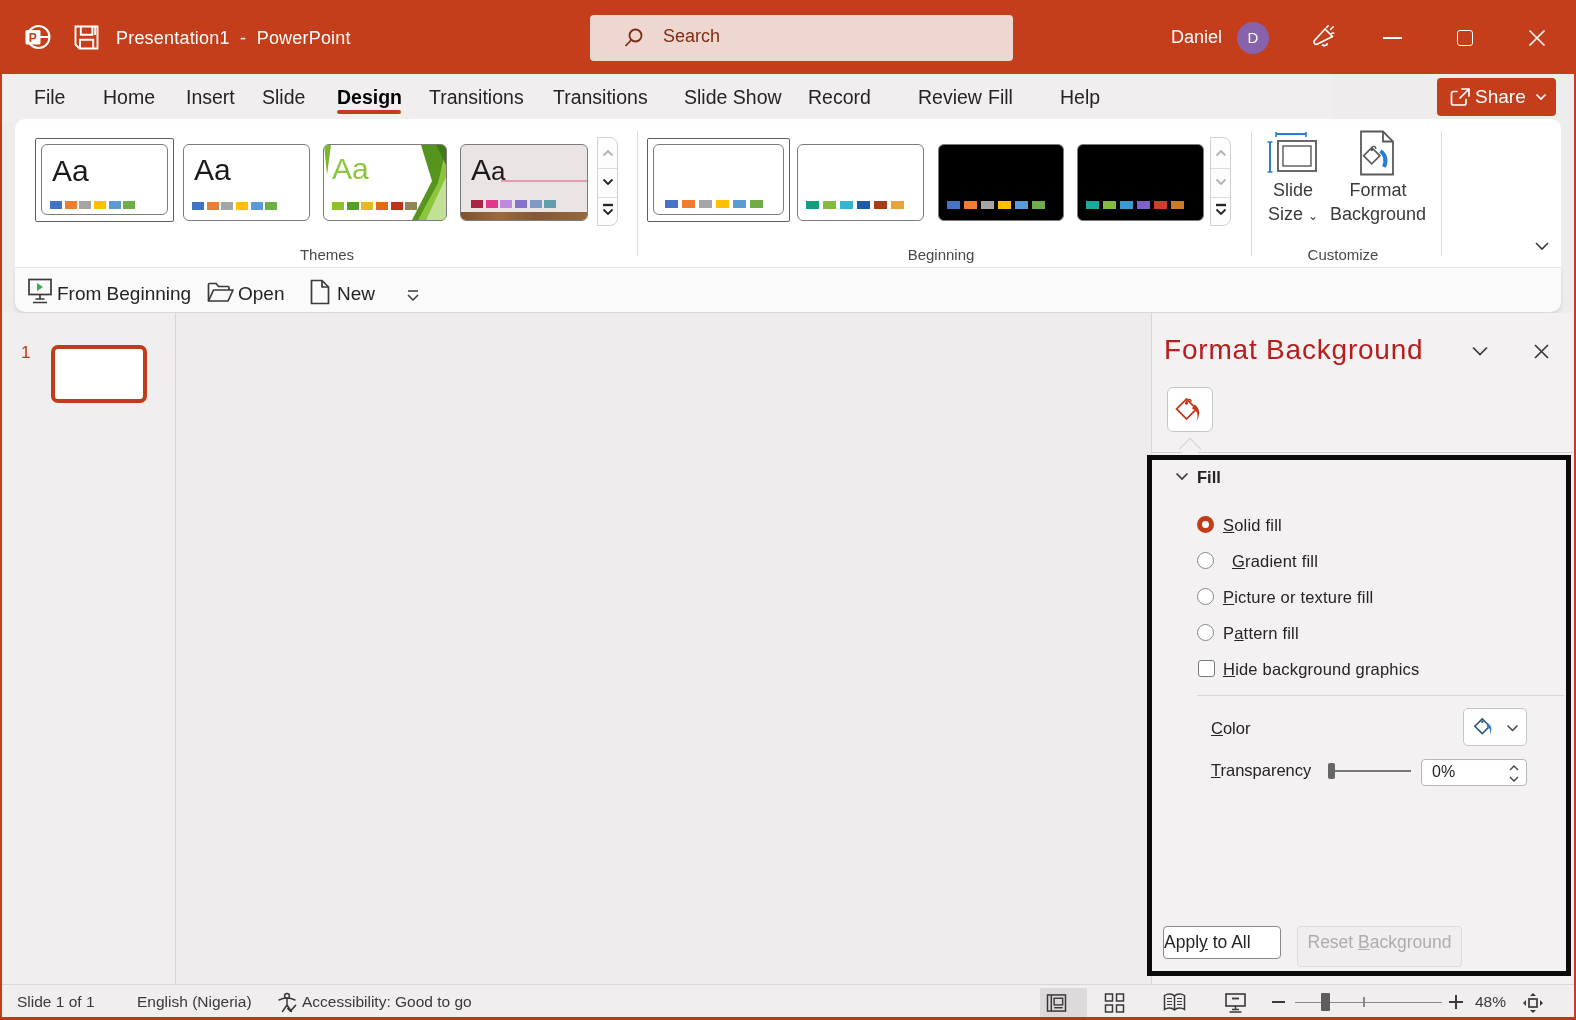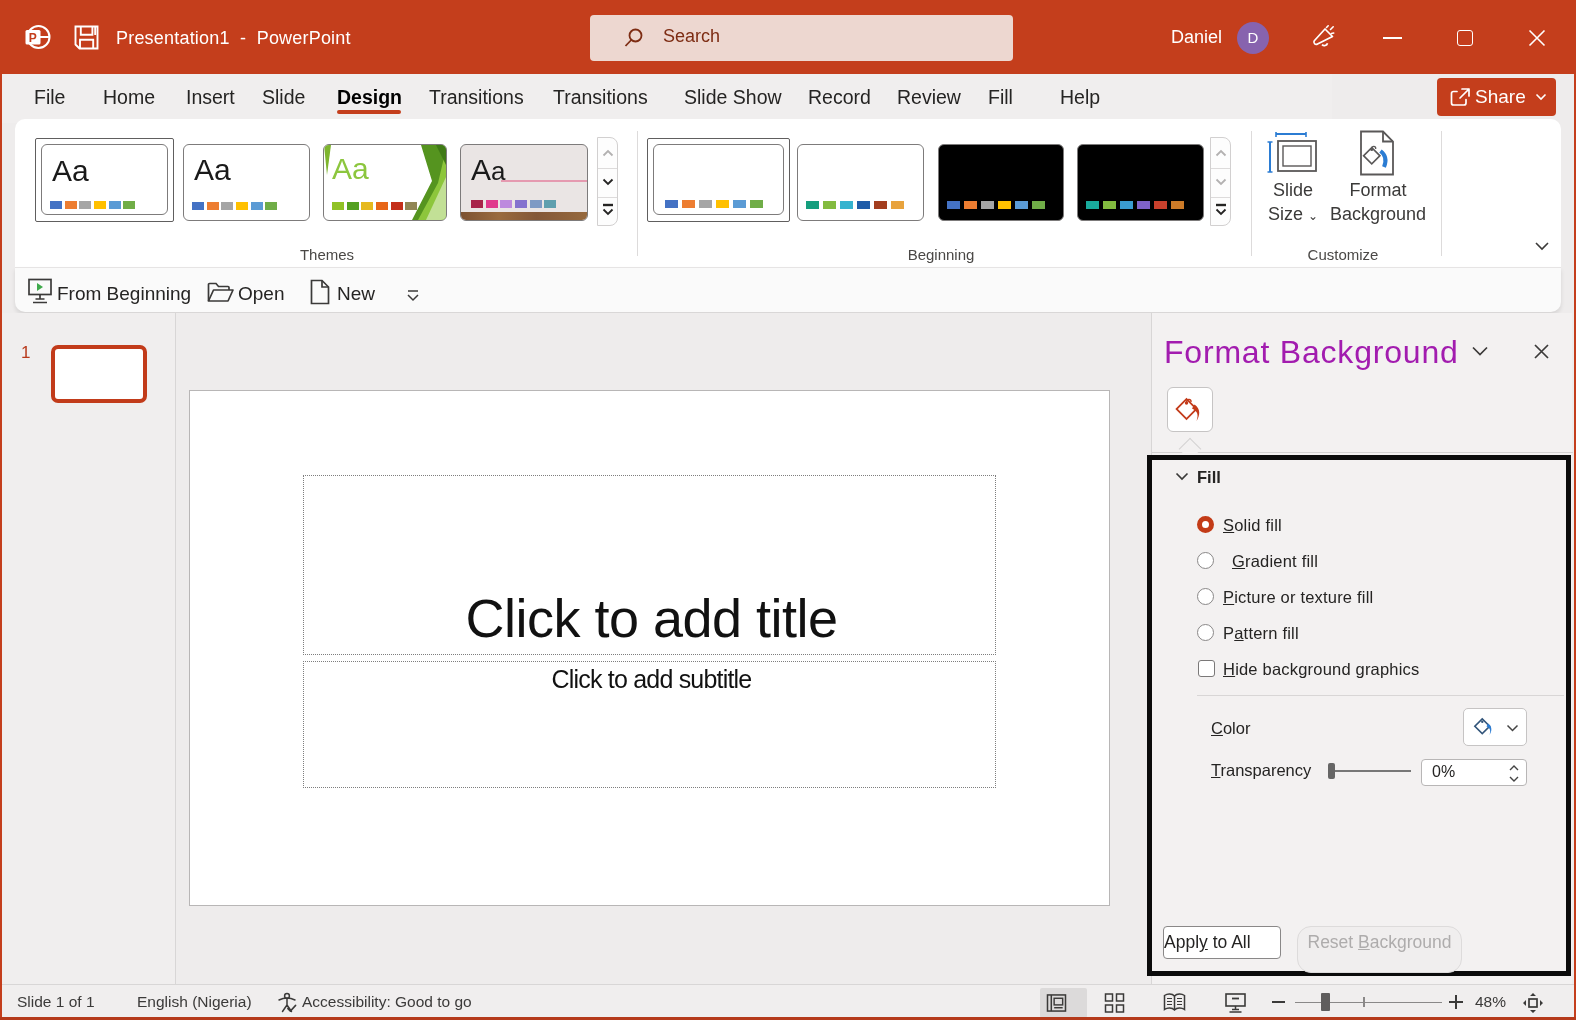--- a/index.html
+++ b/index.html
@@ -78,21 +78,21 @@
   <div class="abs" id="menubar">
     <div class="tab" style="left:34px">File</div>
     <div class="tab" style="left:103px">Home</div>
     <div class="tab" style="left:186px">Insert</div>
     <div class="tab" style="left:262px">Slide</div>
     <div class="tab" style="left:337px;font-weight:bold;color:#000">Design</div>
     <div class="tab" style="left:429px">Transitions</div>
     <div class="tab" style="left:553px">Transitions</div>
     <div class="tab" style="left:684px">Slide Show</div>
     <div class="tab" style="left:808px">Record</div>
-    <div class="tab" style="left:897px">Review</div>
+    <div class="tab" style="left:918px">Review</div>
     <div class="tab" style="left:988px">Fill</div>
     <div class="tab" style="left:1060px">Help</div>
     <div class="abs" style="left:337px;top:36px;width:64px;height:3.5px;background:#c43e1c;border-radius:2px"></div>
     <div class="abs" id="share">
       <svg class="abs" style="left:12px;top:9px" width="22" height="21" viewBox="0 0 22 21">
         <path d="M8 4.5 H 4.5 a 2 2 0 0 0 -2 2 V 16 a 2 2 0 0 0 2 2 H 15 a 2 2 0 0 0 2 -2 V 12.5" fill="none" stroke="#fff" stroke-width="1.7" stroke-linecap="round"></path>
         <path d="M13 2 H 20 V 9 M 20 2 L 11 11" fill="none" stroke="#fff" stroke-width="1.7" stroke-linecap="round" stroke-linejoin="round"></path>
       </svg>
       <div class="abs" style="left:38px;top:8px;font-size:19px">Share</div>
       <svg class="abs" style="left:98px;top:14px" width="12" height="10" viewBox="0 0 12 10">
@@ -266,30 +266,22 @@
     <svg class="abs" style="left:391px;top:21px" width="14" height="14" viewBox="0 0 14 14">
       <path d="M2 2 H12" stroke="#3b3a39" stroke-width="1.5"></path>
       <path d="M2 6 L7 11 L12 6" fill="none" stroke="#3b3a39" stroke-width="1.5"></path>
     </svg>
   </div>
   <div class="abs" id="content">
     <div class="abs" id="leftpanel">
       <div class="abs" style="left:19px;top:30px;font-size:17px;color:#b8391b">1</div>
       <div class="abs" style="left:49px;top:32px;width:96px;height:58px;background:#fff;border:4px solid #c23b1a;border-radius:7px"></div>
     </div>
-    <div class="abs" id="slide">
-      <div class="ph" style="left:113px;top:84px;width:693px;height:180px">
-        <div class="abs" style="left:2px;top:111px;width:691px;text-align:center;font-size:54px;color:#111;font-weight:300;letter-spacing:-0.5px">Click to add title</div>
-      </div>
-      <div class="ph" style="left:113px;top:270px;width:693px;height:127px">
-        <div class="abs" style="left:2px;top:3px;width:691px;text-align:center;font-size:25px;letter-spacing:-0.8px;color:#111">Click to add subtitle</div>
-      </div>
-    </div>
     <div class="abs" id="rightpanel">
-      <div class="abs" style="left:12px;top:21px;font-size:32px;letter-spacing:0.8px;color:#a21caf">Format Background</div>
+      <div class="abs" style="left:12px;top:21px;font-size:28px;letter-spacing:0.8px;color:#b91c1c">Format Background</div>
       <svg class="abs" style="left:319px;top:32px" width="18" height="12" viewBox="0 0 18 12">
         <path d="M2 2.5 L9 9.5 L16 2.5" fill="none" stroke="#3b3a39" stroke-width="1.7"></path>
       </svg>
       <svg class="abs" style="left:381px;top:30px" width="17" height="17" viewBox="0 0 17 17">
         <path d="M2 2 L15 15 M15 2 L2 15" stroke="#3b3a39" stroke-width="1.7"></path>
       </svg>
       <div class="abs" style="left:15px;top:74px;width:46px;height:45px;background:#fff;border:1px solid #c6c4c4;border-radius:6px">
         <svg class="abs" style="left:6px;top:5px" width="34" height="34" viewBox="0 0 34 34">
           <rect x="5.5" y="9" width="14" height="14" transform="rotate(-45 12.5 16)" fill="none" stroke="#c33b1a" stroke-width="1.8"></rect>
           <circle cx="12.5" cy="10" r="1.7" fill="#c33b1a"></circle>
@@ -333,21 +325,21 @@
       <div class="abs" style="left:269px;top:446px;width:106px;height:27px;background:#fff;border:1px solid #b8b6b6;border-radius:4px">
         <div class="abs" style="left:10px;top:3px;font-size:16px;color:#252423">0%</div>
         <svg class="abs" style="left:86px;top:4px" width="12" height="8" viewBox="0 0 12 8">
           <path d="M2 6 L6 2 L10 6" fill="none" stroke="#444" stroke-width="1.4"></path>
         </svg>
         <svg class="abs" style="left:86px;top:15px" width="12" height="8" viewBox="0 0 12 8">
           <path d="M2 2 L6 6 L10 2" fill="none" stroke="#444" stroke-width="1.4"></path>
         </svg>
       </div>
       <div class="abs" style="left:11px;top:613px;width:118px;height:33px;background:#fff;border:1px solid #8a8888;border-radius:4px;text-align:left;line-height:31px;font-size:17.5px;color:#252423">Appl<u>y</u> to All</div>
-      <div class="abs" style="left:145px;top:613px;width:165px;height:47px;background:#f0eeee;border:1px solid #dddbdb;border-radius:14px;text-align:center;line-height:31px;font-size:17.5px;color:#aeacac">Reset <u>B</u>ackground</div>
+      <div class="abs" style="left:145px;top:613px;width:165px;height:41px;background:#f0eeee;border:1px solid #dddbdb;border-radius:4px;text-align:center;line-height:31px;font-size:17.5px;color:#aeacac">Reset <u>B</u>ackground</div>
     </div>
   </div>
   <div class="abs" id="statusbar">
     <div class="abs" style="left:17px;top:8px">Slide 1 of 1</div>
     <div class="abs" style="left:137px;top:8px">English (Nigeria)</div>
     <svg class="abs" style="left:276px;top:7px" width="22" height="22" viewBox="0 0 22 22">
       <circle cx="11" cy="4" r="2.4" fill="none" stroke="#3b3a39" stroke-width="1.5"></circle>
       <path d="M3 8 c 5 -2.5 11 -2.5 16 0 M 11 7.5 V 13 M 11 13 L 6.5 19.5 M 11 13 l 4.5 6.5" fill="none" stroke="#3b3a39" stroke-width="1.5" stroke-linecap="round"></path>
       <path d="M12 16.5 l 2.5 2.5 5 -5.5" fill="none" stroke="#3b3a39" stroke-width="1.8" stroke-linecap="round" stroke-linejoin="round"></path>
     </svg>

